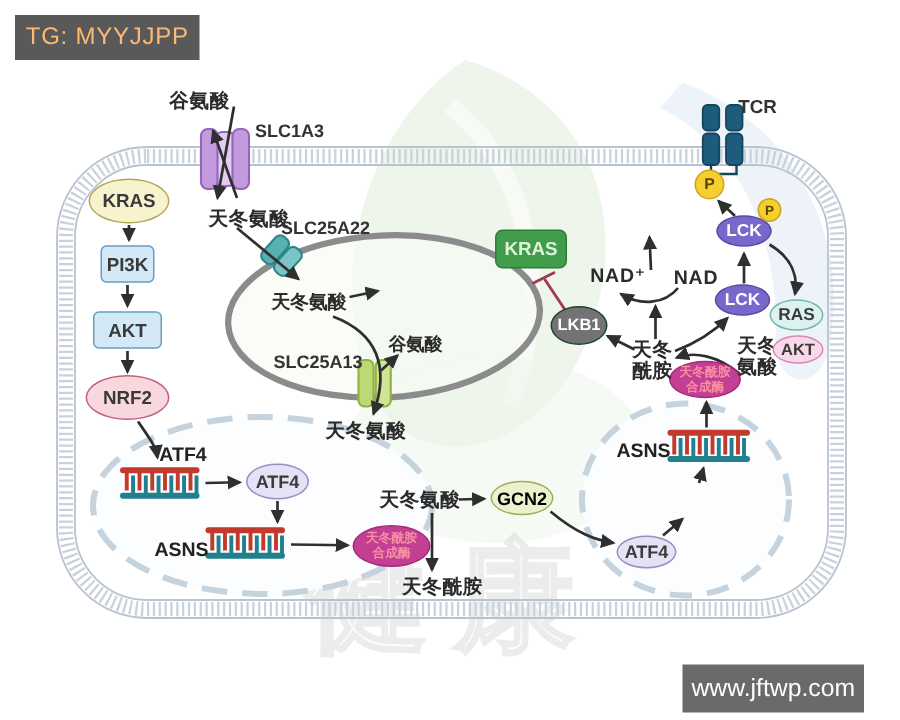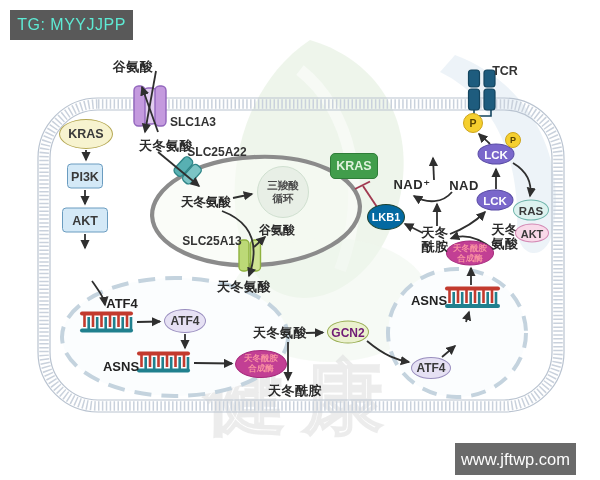--- a/index.html
+++ b/index.html
@@ -11,32 +11,32 @@
   .lbl{font-size:13px;font-weight:600;color:#2b2b2b;letter-spacing:.5px;}
   .lbl-sm{font-size:12px;font-weight:600;color:#2b2b2b;}
   .gene{font-size:12px;font-weight:700;color:#333;}
   .gene-lg{font-size:13px;font-weight:700;color:#222;}
   .two{line-height:1.05;white-space:nowrap;flex-direction:column;}
   .oval{border-radius:50%;}
   .kras{background:#f7f3cf;border:1.6px solid #b5a854;font-size:12.5px;font-weight:700;color:#3a3a3a;}
   .bluebox{background:#d4e9f7;border:1.6px solid #6a9cc0;border-radius:4px;font-size:12.5px;font-weight:700;color:#3a3a3a;}
   .nrf2{background:#f8d7dd;border:1.6px solid #c06080;font-size:12.5px;font-weight:700;color:#3a3a3a;}
   .atf4{background:#e6e1f4;border:1.6px solid #9a8fbf;font-size:12px;font-weight:700;color:#3a3a3a;}
-  .gcn2{background:#ebf1cf;border:1.6px solid #9aae54;font-size:12px;font-weight:700;color:#701a75;}
+  .gcn2{background:#ebf1cf;border:1.6px solid #9aae54;font-size:12px;font-weight:700;color:#000000;}
   .zbtb1{background:#dd9d2e;border:1.6px solid #b07a1a;font-size:12px;font-weight:700;color:#fff;}
   .magenta{background:#c23f94;border:1.4px solid #a62a7c;color:#f78fa0;font-size:8.5px;font-weight:700;line-height:1.15;flex-direction:column;}
   .lck{background:#7a67cb;border:1.6px solid #584aa5;color:#fff;font-size:11.5px;font-weight:700;}
   .ras{background:#ddf2ef;border:1.6px solid #6fb5ab;font-size:11.5px;font-weight:700;color:#3a3a3a;}
   .aktr{background:#f9d9e9;border:1.6px solid #d48ab5;font-size:11px;font-weight:700;color:#3a3a3a;}
   .pcirc{background:#f5cf2e;border:1.6px solid #cda41c;border-radius:50%;font-weight:700;color:#5a4500;}
   .ampk{background:#419d4b;border:1.6px solid #2f7d38;border-radius:5px;color:#dff2dc;font-size:12.5px;font-weight:700;}
-  .lkb1{background:#0369a1;border:1.6px solid #1d4433;color:#fff;font-size:11px;font-weight:700;}
+  .lkb1{background:#737373;border:1.6px solid #1d4433;color:#fff;font-size:11px;font-weight:700;}
   .homeo{background:#f8e7c9;border:1.6px solid #c79b6b;border-radius:4px;color:#8a3a2a;font-size:12px;font-weight:700;letter-spacing:1px;}
   .tca{background:#e8efe6;border:1px solid #d0e0d0;border-radius:50%;color:#4a4a4a;font-size:10.5px;font-weight:600;line-height:1.2;flex-direction:column;}
-  .tagbox{position:absolute;left:10px;top:10px;width:123px;height:30px;background:#595959;color:#5eead4;
+  .tagbox{position:absolute;left:10px;top:10px;width:123px;height:30px;background:#595959;color:#fdba74;
           display:flex;align-items:center;justify-content:center;font-size:16px;letter-spacing:.5px;}
   .sitebox{position:absolute;left:455px;top:443px;width:121px;height:32px;background:#6a6a6a;color:#fdfdfd;
           display:flex;align-items:center;justify-content:center;font-size:16.5px;}
 </style>
 </head>
 <body>
 
 <div class="stage">
 
   <svg width="600" height="480" viewBox="0 0 600 480">
@@ -142,34 +142,31 @@
     <g stroke="#a03a50" stroke-width="1.9">
       <path d="M377,207 L363,186"></path>
       <path d="M355,189 L370,181.5"></path>
     </g>
   </svg>
 
   <div class="tagbox">TG: MYYJJPP</div>
   <div class="sitebox">www.jftwp.com</div>
 
   <div class="abs lbl" style="left:133px;top:67px;">谷氨酸</div>
-  <div class="abs gene" style="left:193px;top:87px;margin-top:35px;">SLC1A3</div>
+  <div class="abs gene" style="left:193px;top:87px;">SLC1A3</div>
   <div class="abs lbl" style="left:166px;top:146px;">天冬氨酸</div>
   <div class="abs gene" style="left:217px;top:152px;">SLC25A22</div>
   <div class="abs gene" style="left:505px;top:71px;font-size:12.5px;">TCR</div>
 
   <div class="abs oval kras" style="left:86px;top:134px;width:54px;height:30px;">KRAS</div>
   <div class="abs bluebox" style="left:85px;top:176px;width:36px;height:25px;">PI3K</div>
   <div class="abs bluebox" style="left:85px;top:220px;width:46px;height:25px;">AKT</div>
+  <div class="abs oval nrf2" style="left:85px;top:265px;width:56px;height:30px;">NRF2</div>
 
   <div class="abs lbl-sm" style="left:206px;top:202px;font-size:12.5px;">天冬氨酸</div>
-  <div class="abs tca two" style="left:283px;top:192px;width:52px;height:52px;">
-    <span>三羧酸</span>
-    <span>循环</span>
-  </div>
   <div class="abs gene" style="left:212px;top:241px;">SLC25A13</div>
   <div class="abs lbl-sm" style="left:277px;top:230px;">谷氨酸</div>
   <div class="abs lbl" style="left:244px;top:287px;">天冬氨酸</div>
 
   <div class="abs gene-lg" style="left:122px;top:303px;">ATF4</div>
   <div class="abs oval atf4" style="left:185px;top:321px;width:42px;height:24px;">ATF4</div>
   <div class="abs gene-lg" style="left:121px;top:366px;">ASNS</div>
   <div class="abs oval magenta two" style="left:261px;top:364px;width:52px;height:28px;">
     <span>天冬酰胺</span>
     <span>合成酶</span>

